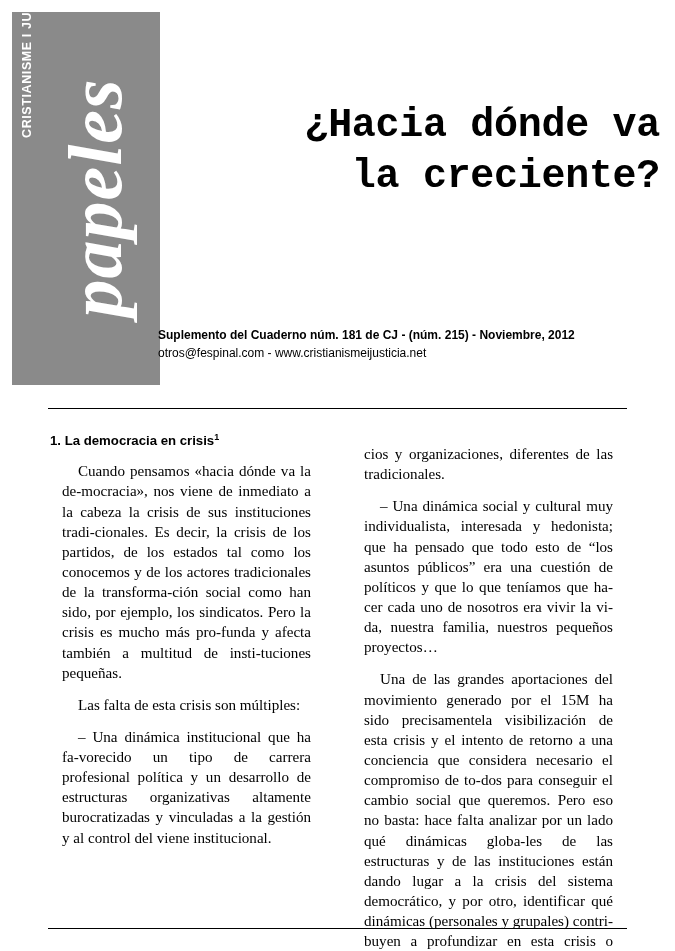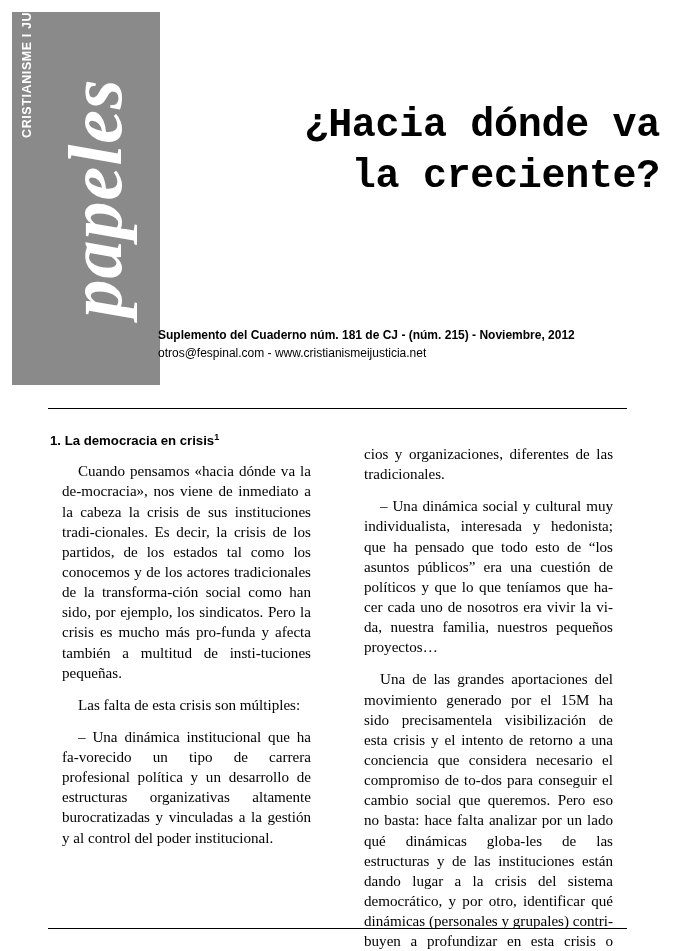--- a/index.html
+++ b/index.html
@@ -172,21 +172,21 @@
   </div>
 
   <div class="rule-top"></div>
 
   <div class="columns">
 
     <div class="col">
       <h2 class="section-title"><span>1. La democracia en crisis</span><sup>1</sup></h2>
       <p class="body indent">Cuando pensamos «hacia dónde va la de-mocracia», nos viene de inmediato a la cabeza la crisis de sus instituciones tradi-cionales. Es decir, la crisis de los partidos, de los estados tal como los conocemos y de los actores tradicionales de la transforma-ción social como han sido, por ejemplo, los sindicatos. Pero la crisis es mucho más pro-funda y afecta también a multitud de insti-tuciones pequeñas.</p>
       <p class="body indent gap">Las falta de esta crisis son múltiples:</p>
-      <p class="body indent gap">– Una dinámica institucional que ha fa-vorecido un tipo de carrera profesional política y un desarrollo de estructuras organizativas altamente burocratizadas y vinculadas a la gestión y al control del poder institucional.</p>
+      <p class="body indent gap">– Una dinámica institucional que ha fa-vorecido un tipo de carrera profesional política y un desarrollo de estructuras organizativas altamente burocratizadas y vinculadas a la gestión y al control del viene institucional.</p>
     </div>
 
     <div class="col">
       <p class="body">cios y organizaciones, diferentes de las tradicionales.</p>
       <p class="body indent gap">– Una dinámica social y cultural muy individualista, interesada y hedonista; que ha pensado que todo esto de “los asuntos públicos” era una cuestión de políticos y que lo que teníamos que ha-cer cada uno de nosotros era vivir la vi-da, nuestra familia, nuestros pequeños proyectos…</p>
       <p class="body indent gap">Una de las grandes aportaciones del movimiento generado por el 15M ha sido precisamentela visibilización de esta crisis y el intento de retorno a una conciencia que considera necesario el compromiso de to-dos para conseguir el cambio social que queremos. Pero eso no basta: hace falta analizar por un lado qué dinámicas globa-les de las estructuras y de las instituciones están dando lugar a la crisis del sistema democrático, y por otro, identificar qué dinámicas (personales y grupales) contri-buyen a profundizar en esta crisis o aspiran a superarla.</p>
     </div>
 
   </div>
 

